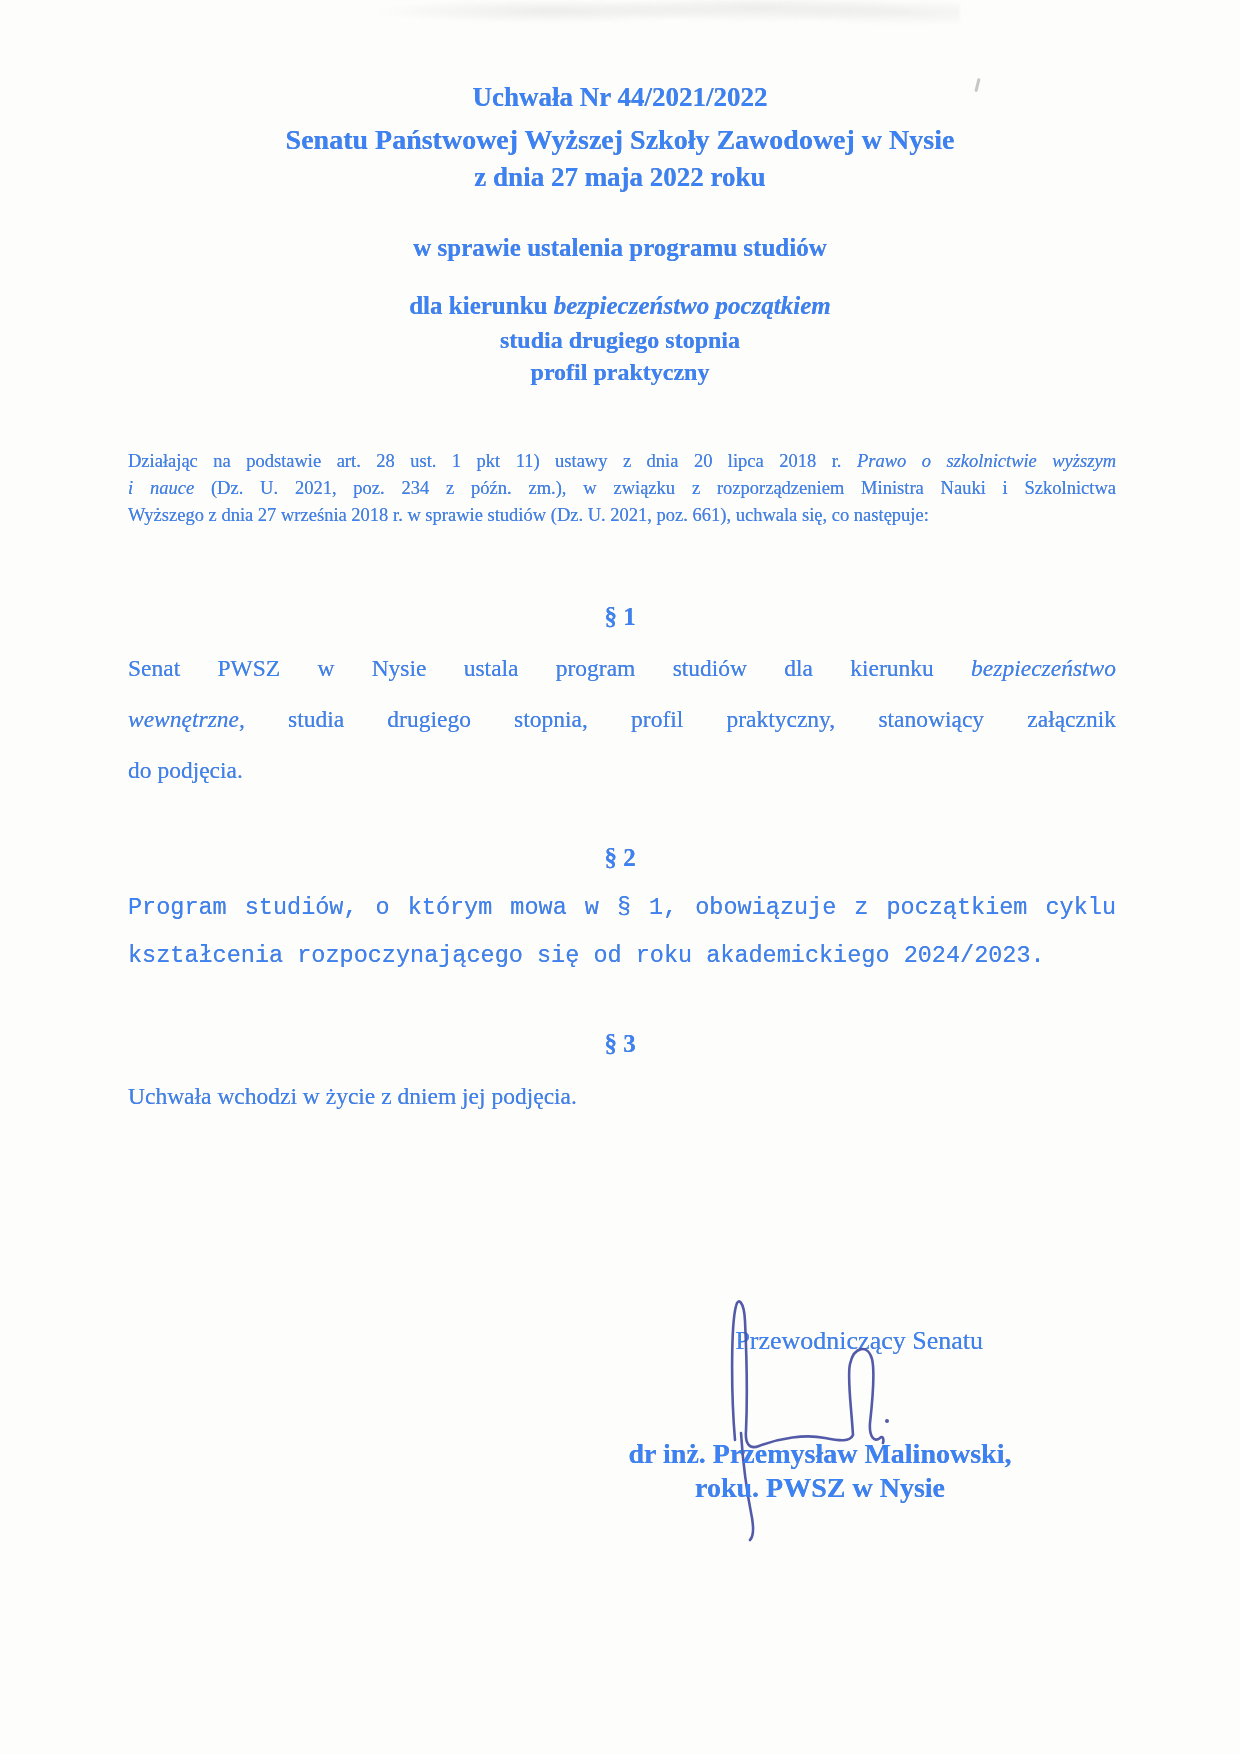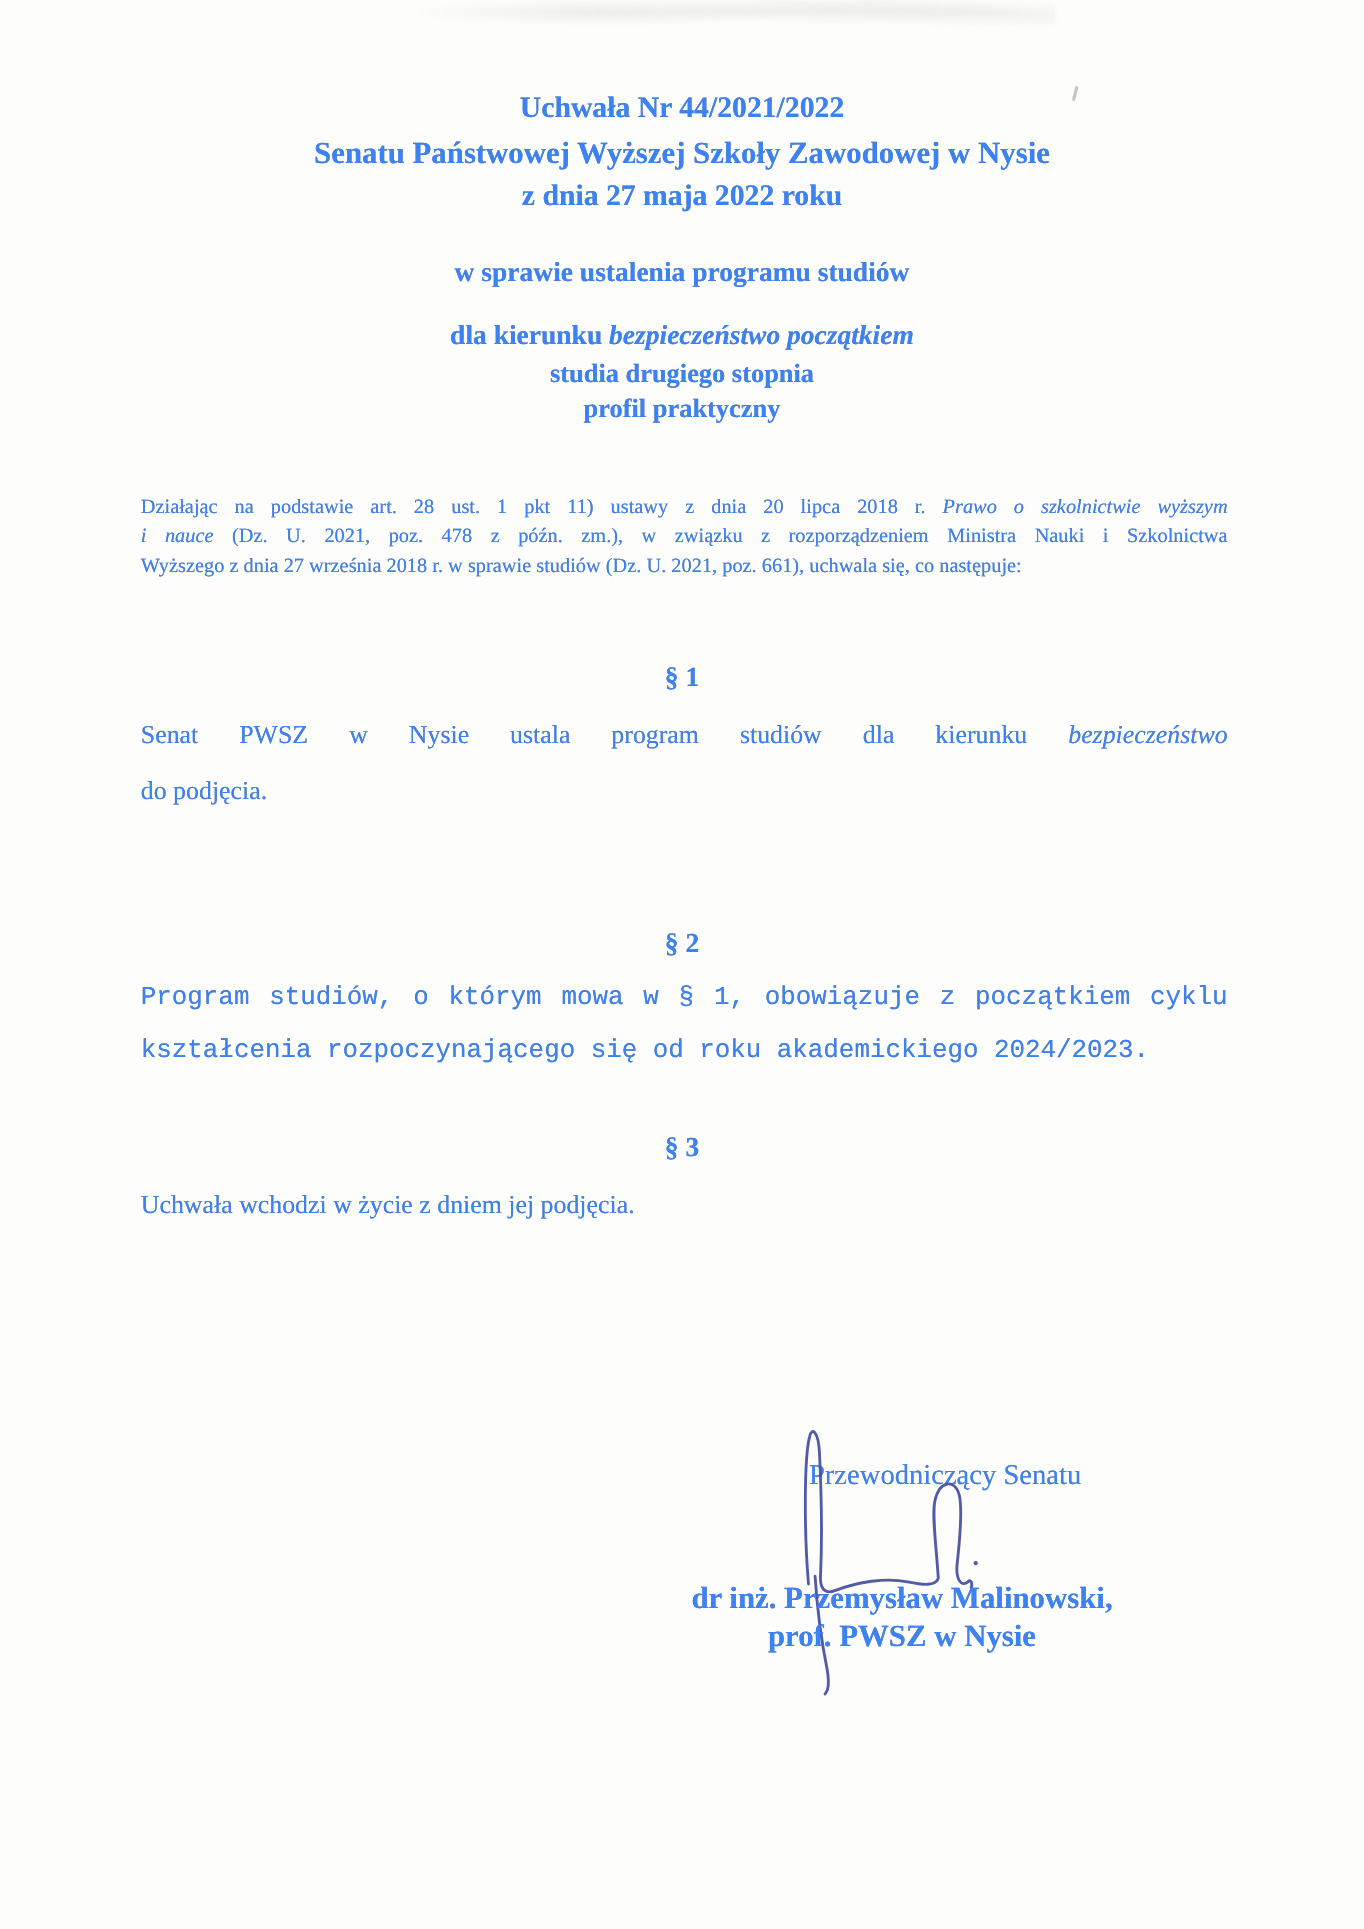--- a/index.html
+++ b/index.html
@@ -86,30 +86,34 @@
   <div class="abs centered bold soft h-degree">studia drugiego stopnia</div>
   <div class="abs centered bold soft h-profile">profil praktyczny</div>
 
   <div class="abs legal soft">
     <div class="jline">
       <span>Działając na podstawie art. 28 ust. 1 pkt 11) ustawy z dnia 20 lipca 2018 r.</span>
       <span class="it">Prawo o szkolnictwie wyższym</span>
     </div>
     <div class="jline">
       <span class="it">i nauce</span>
-      <span>(Dz. U. 2021, poz. 478 z późn. zm.), w związku z rozporządzeniem Ministra Nauki i Szkolnictwa</span>
+      <span>(Dz. U. 2021, poz. 234 z późn. zm.), w związku z rozporządzeniem Ministra Nauki i Szkolnictwa</span>
     </div>
     <div class="lline">Wyższego z dnia 27 września 2018 r. w sprawie studiów (Dz. U. 2021, poz. 661), uchwala się, co następuje:</div>
   </div>
 
   <div class="abs centered marker soft m1">§ 1</div>
   <div class="abs body-par soft p1">
     <div class="jline">
       <span>Senat PWSZ w Nysie ustala program studiów dla kierunku</span>
       <span class="it">bezpieczeństwo</span>
+    </div>
+    <div class="jline">
+      <span class="it">wewnętrzne,</span>
+      <span>studia drugiego stopnia, profil praktyczny, stanowiący załącznik</span>
     </div>
     <div class="lline">do podjęcia.</div>
   </div>
 
   <div class="abs centered marker soft m2">§ 2</div>
   <div class="abs body-par soft p2">
     <div class="jline">Program studiów, o którym mowa w § 1, obowiązuje z początkiem cyklu</div>
     <div class="lline">kształcenia rozpoczynającego się od roku akademickiego 2024/2023.</div>
   </div>
 
@@ -136,16 +140,16 @@
       C 168,142 169,147 168,150"></path>
     <path d="
       M 26,140
       C 28,172 33,205 37,225
       C 39,237 38,244 35,247"></path>
     <circle cx="172" cy="128" r="2" fill="#4a52a4" stroke="none"></circle>
   </svg>
 
   <div class="abs sig-lines soft">
     <div>dr inż. Przemysław Malinowski,</div>
-    <div>prof. PWSZ w Nysie</div>
+    <div>roku. PWSZ w Nysie</div>
   </div>
 
 </div>
 
 </body></html>

